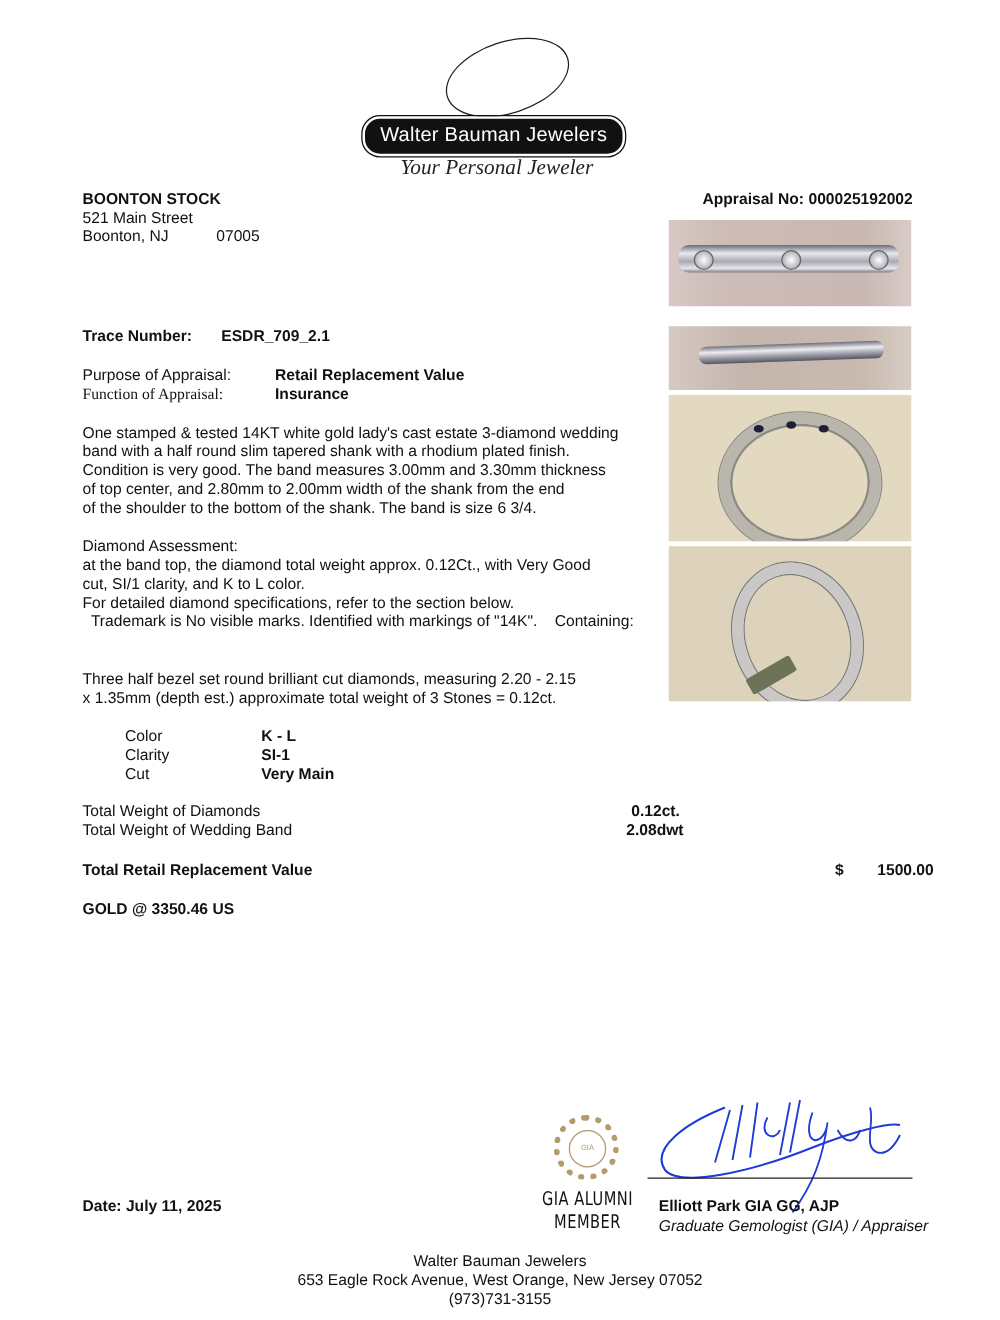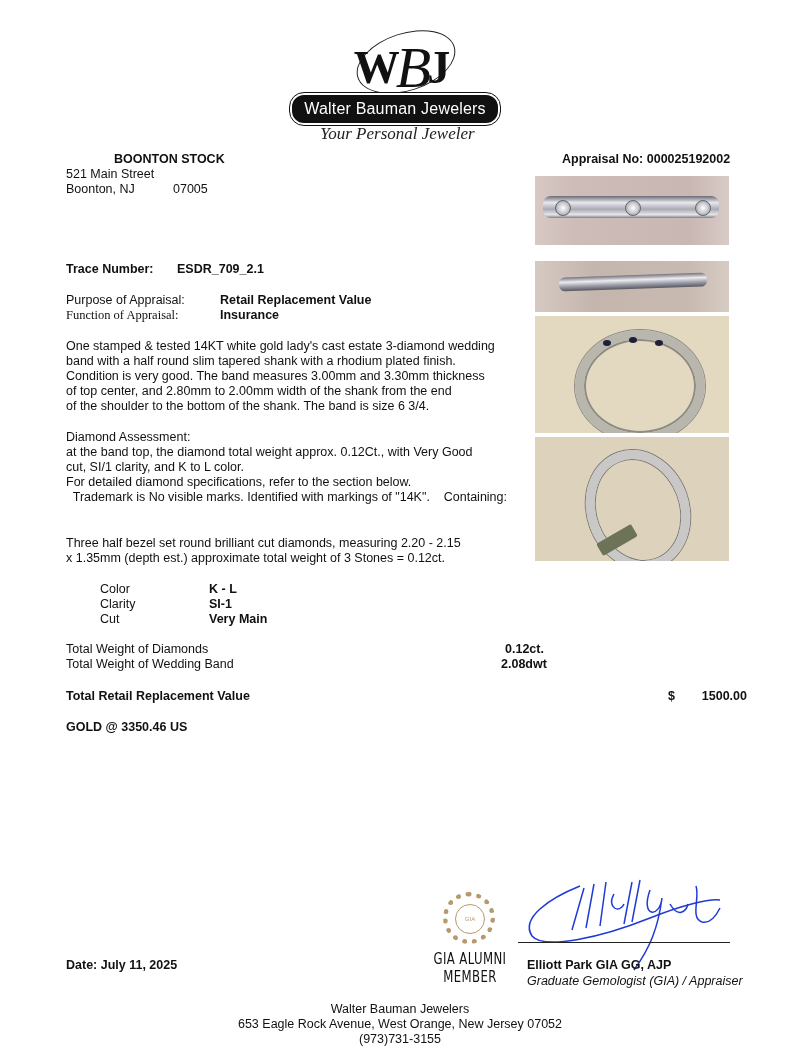--- a/index.html
+++ b/index.html
@@ -56,28 +56,25 @@
 
   
   #sig { left:510px; top:878px; width:230px; height:95px; }
   .sig-line { position:absolute; left:518px; top:942px; width:212px; height:1px; background:#222; }
 </style>
 </head>
 <body>
 
 <div id="logo" class="abs">
   <div class="swirl"></div>
-  <div class="monogram">
-    <span class="w">W</span><span class="bb">B</span><span class="j">J</span>
-  </div>
   <div class="bar">Walter Bauman Jewelers</div>
   <div class="tagline">Your Personal Jeweler</div>
 </div>
 
-<div class="abs line b" style="left:66px;top:152px;margin-left:48px;">BOONTON STOCK</div>
+<div class="abs line b" style="left:66px;top:152px;">BOONTON STOCK</div>
 <div class="abs line" style="left:66px;top:167px;">521 Main Street</div>
 <div class="abs line" style="left:66px;top:182px;">Boonton, NJ</div>
 <div class="abs line" style="left:173px;top:182px;">07005</div>
 
 <div class="abs line b" style="left:562px;top:152px;">
   <span>Appraisal No:</span>
   <span>000025192002</span>
 </div>
 
 <div class="photo ph1">

